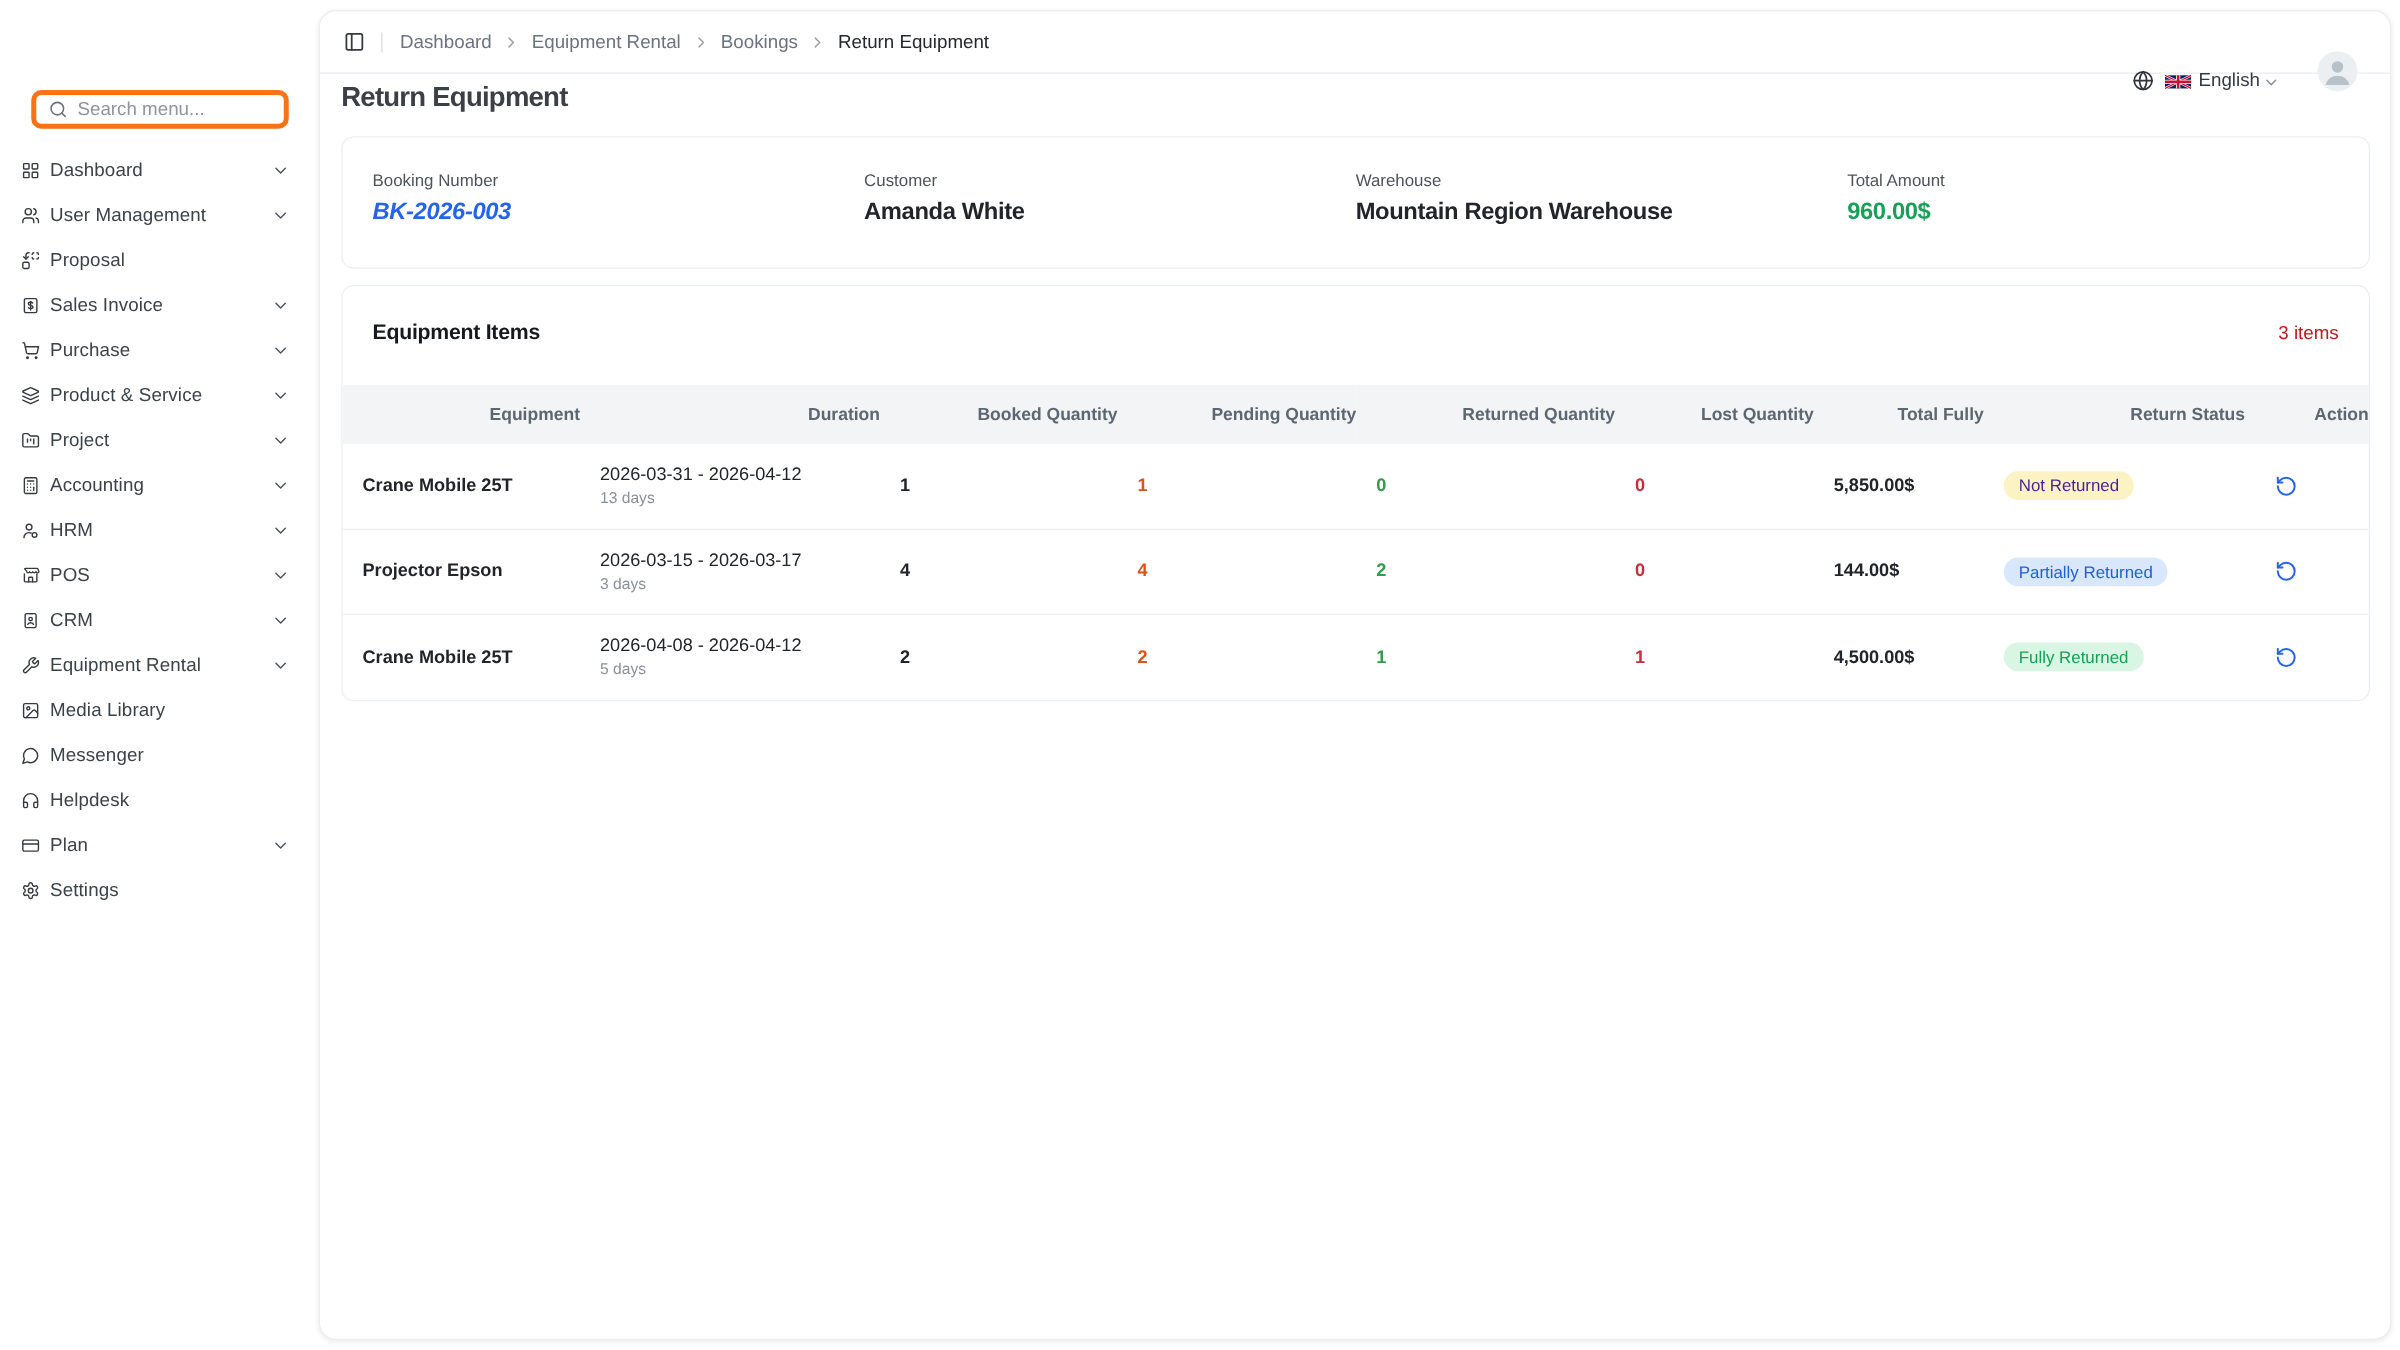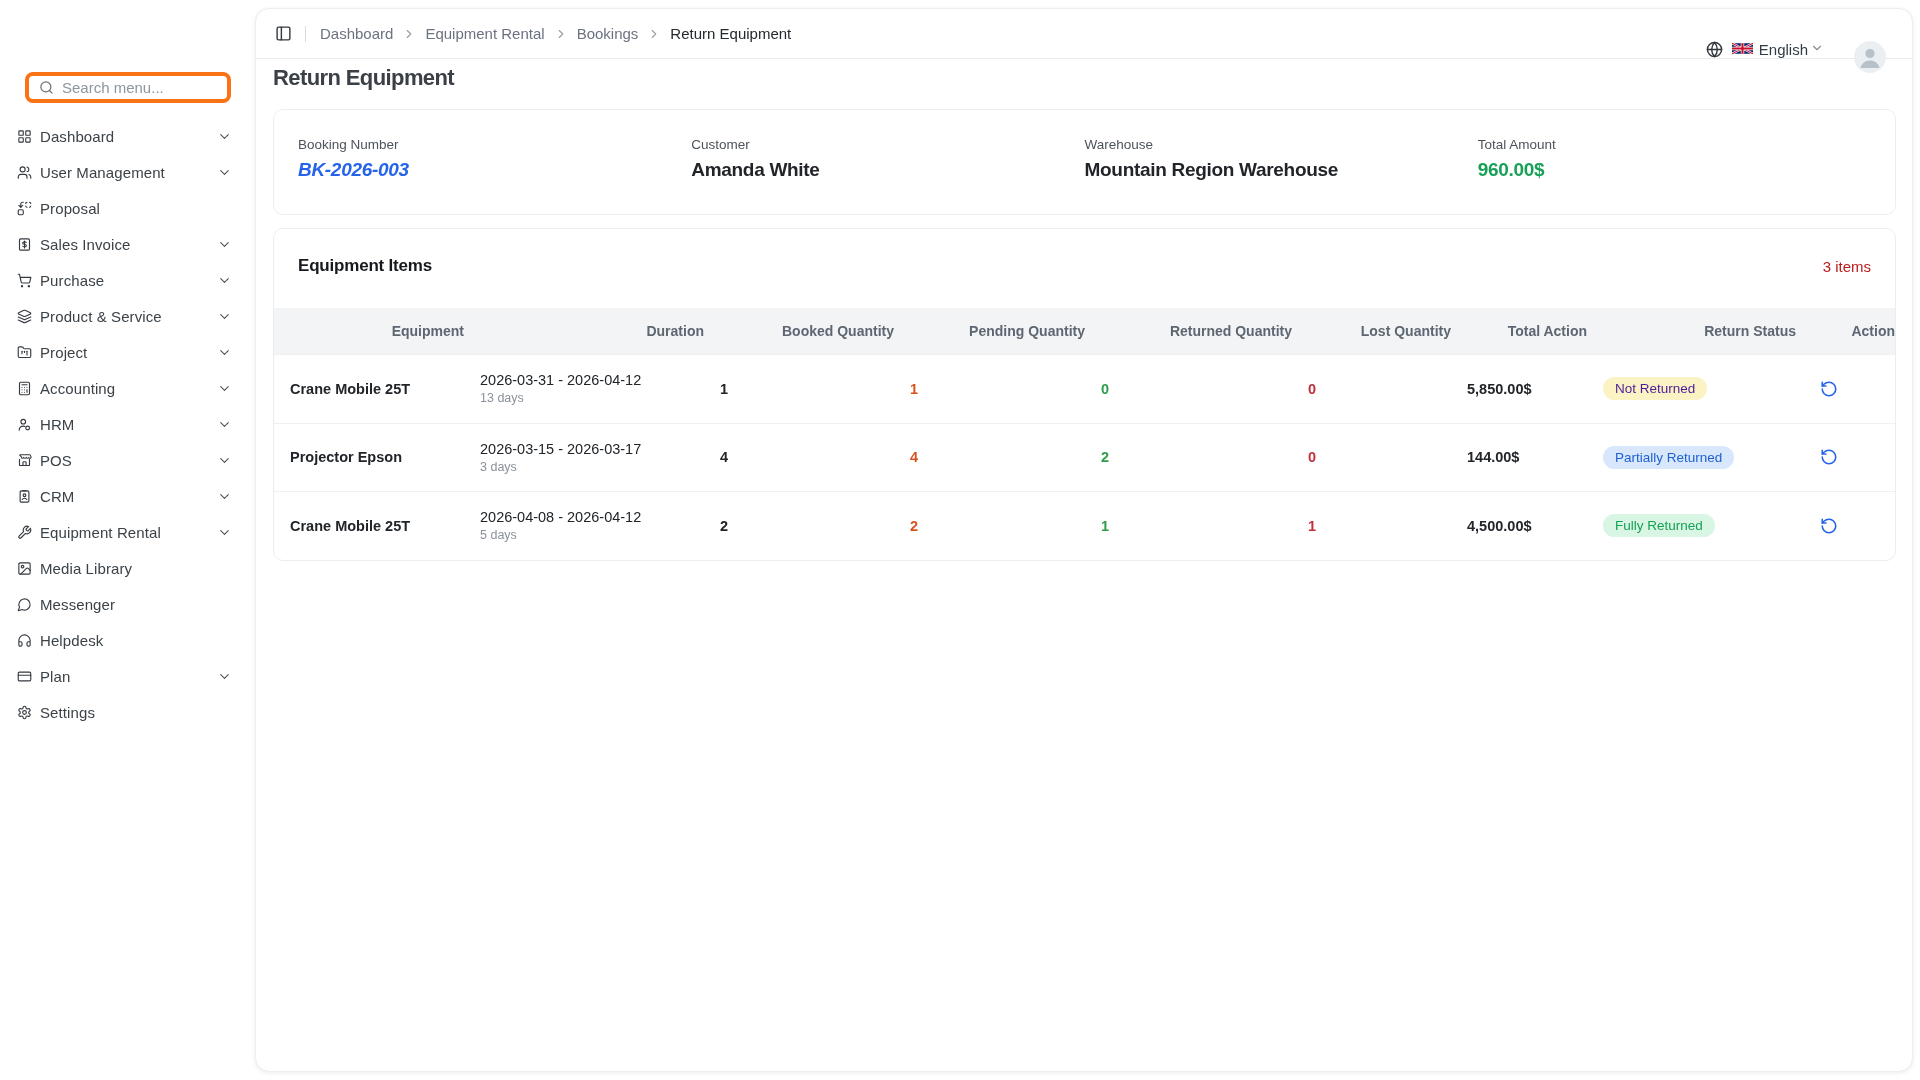--- a/index.html
+++ b/index.html
@@ -22,21 +22,21 @@
 
 #main { position:absolute; left:255px; top:8px; width:1658px; height:1064px;
   background:#fff; border:1px solid #ededf0; border-radius:14px;
   box-shadow:0 1px 4px rgba(0,0,0,.08); }
 #hdr { position:absolute; left:0; top:0; right:0; height:50px; border-bottom:1px solid #e9ecef;
   display:flex; align-items:center; padding:0 26px 0 19px; }
 #hdr .sep { width:1px; height:16px; background:#d8dce0; margin:0 14px 0 13px; }
 .crumb { font-size:15px; color:#6b7280; }
 .crumb.cur { color:#24292e; }
 .bchev { width:14px; height:14px; color:#9aa1a8; margin:0 9px; }
-#hdr .right { margin-left:auto; display:flex; align-items:flex-start;margin-top:47px; }
+#hdr .right { margin-left:auto; display:flex; align-items:flex-end;margin-top:47px; }
 #avatar { width:32px; height:32px; border-radius:50%; background:#eceff1; position:relative; overflow:hidden; }
 
 
 #title { position:absolute; left:17px; top:56px; font-size:22px; font-weight:700; color:#3a4046; letter-spacing:-.6px; }
 .card { position:absolute; left:17px; width:1623px; background:#fff; border:1px solid #ebeef1; border-radius:10px; }
 #card1 { top:100px; height:106px; display:grid; grid-template-columns:1fr 1fr 1fr 1fr; gap:0; padding:25px 24px; }
 .lbl { font-size:13.5px; color:#4d535a; line-height:20px; }
 .val { font-size:19px; font-weight:700; color:#212529; line-height:24px; margin-top:3px; letter-spacing:-.3px; }
 .val.blue { color:#2563eb;font-style:italic; } .val.green { color:#18a058; }
 #card2 { top:219px; height:333px; overflow:hidden; }
@@ -336,21 +336,21 @@
           <col>
         </colgroup>
       <tbody>
           <tr>
             <th>Equipment</th>
             <th>Duration</th>
             <th>Booked Quantity</th>
             <th>Pending Quantity</th>
             <th>Returned Quantity</th>
             <th>Lost Quantity</th>
-            <th>Total Action</th>
+            <th>Total Fully</th>
             <th>Return Status</th>
             <th>Action</th>
           </tr>
       <tr>
         <td class="b">Crane Mobile 25T</td>
         <td>
               <div>2026-03-31 - 2026-04-12</div>
               <div class="days">13 days</div>
             </td>
         <td class="b">1</td>

